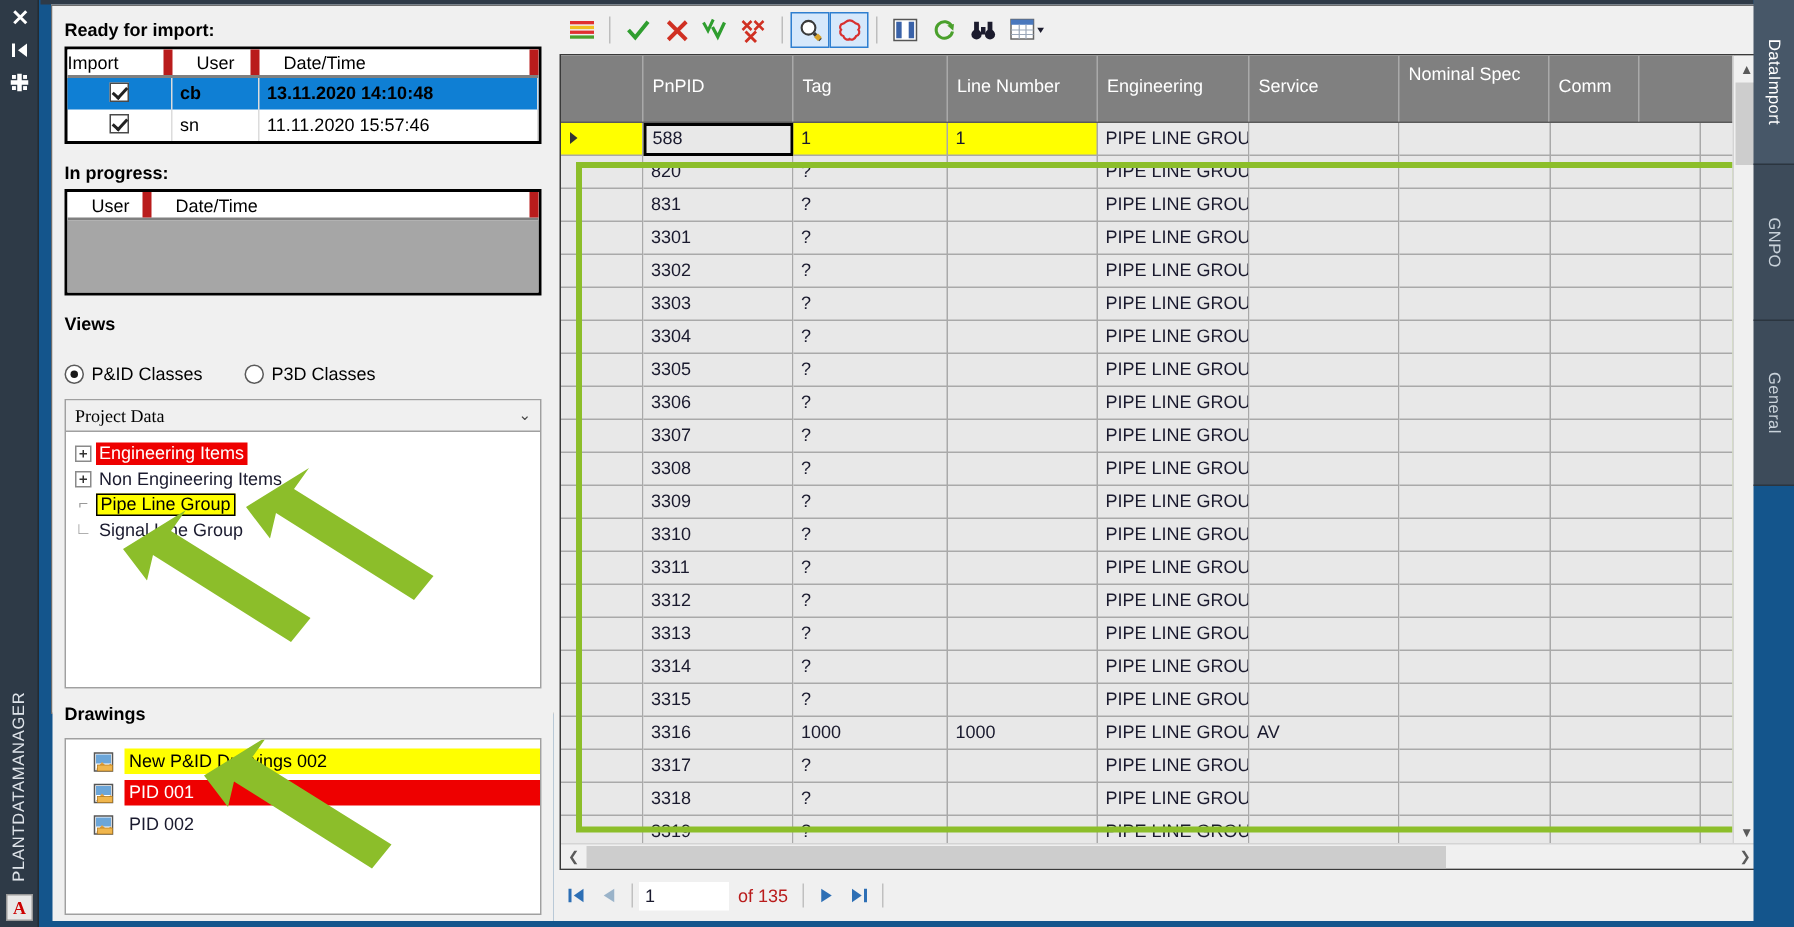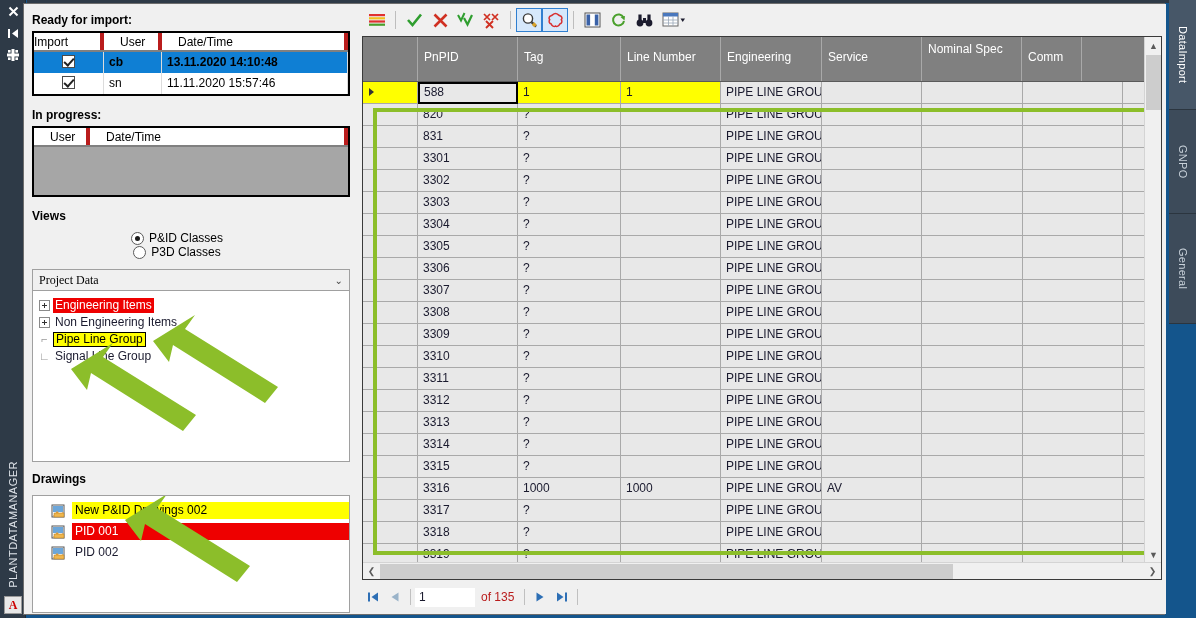--- a/index.html
+++ b/index.html
@@ -50,22 +50,22 @@
     background: #e8e8e8;
     border: 1px solid #999;
     display: flex; align-items: center; justify-content: center;
     color: #cc0000; font-weight: bold; font-size: 12px;
     font-family: "Liberation Serif", serif;
   }
 
   
   .window {
     position: absolute;
-    left: 23px; top: 3px;
-    width: 1142px; height: 612px;
+    left: 34px; top: 3px;
+    width: 1142px; height: 473px;
     background: #f0f0f0;
     border: 1px solid #6d6d6d;
   }
 
   
   .left-panel {
     position: absolute; left: 0; top: 0;
     width: 334px; height: 610px;
     background: #f0f0f0;
     padding: 6px 8px 0 8px;
@@ -83,21 +83,21 @@
   }
   .mini-head {
     display: flex;
     background: #ffffff;
     border-bottom: 2px solid #808080;
     height: 19px;
   }
   .mini-head div {
     padding: 2px 16px;
     font-size: 12px; color: #000;
-    border-right: 4px solid #b91c1c;
+    border-right: 6px solid #b91c1c;
     line-height: 14px;
   }
   .mini-row { display: flex; height: 21px; align-items: stretch; }
   .mini-row.sel { background: #0f7fd4; color: #000000; font-weight: bold; }
   .mini-row div {
     padding: 2px 5px;
     font-size: 12px;
     border-right: 1px solid #dcdcdc;
     line-height: 16px;
   }
@@ -120,21 +120,21 @@
     border-width: 0 2px 2px 0;
     transform: rotate(42deg);
   }
   .mini-body-empty {
     background: #a6a6a6;
     height: 48px;
   }
 
   
   .views-block { margin-top: 12px; }
-  .radio-row { display: flex; align-items: center; margin-top: 8px; flex-direction: column; }
+  .radio-row { display: flex; align-items: center; margin-top: 19px; }
   .radio-item { display: flex; align-items: center; margin-right: 28px; cursor: default; }
   .radio {
     width: 13px; height: 13px; border-radius: 50%;
     border: 1px solid #5a5a5a; background: #fff;
     margin-right: 5px; position: relative;
   }
   .radio.on::after {
     content: ""; position: absolute; left: 3px; top: 3px;
     width: 5px; height: 5px; border-radius: 50%; background: #1a1a1a;
   }

